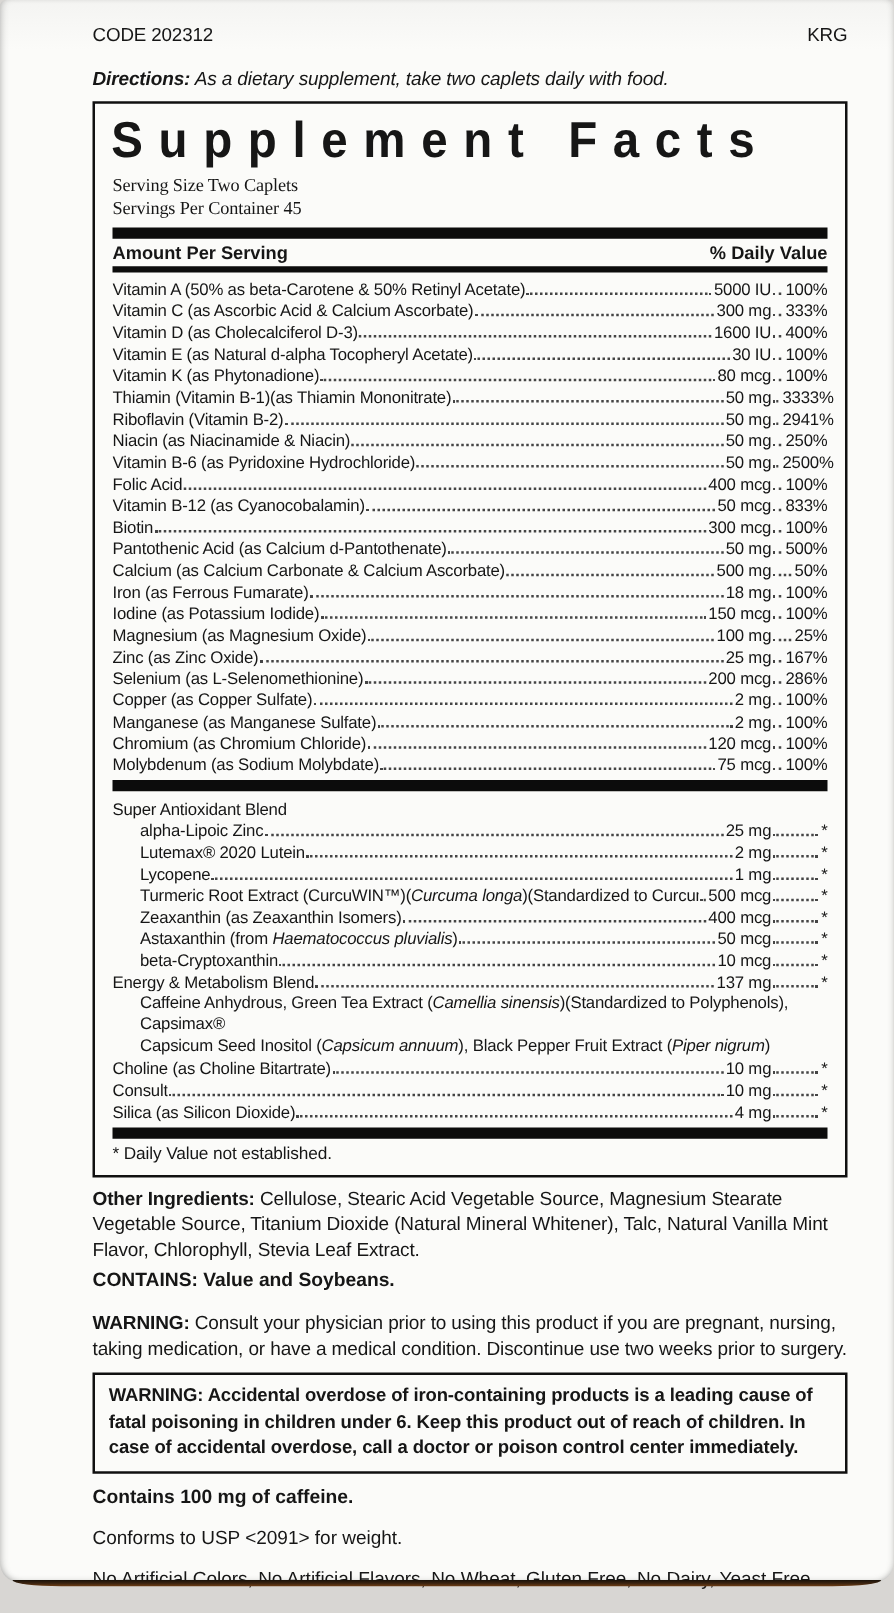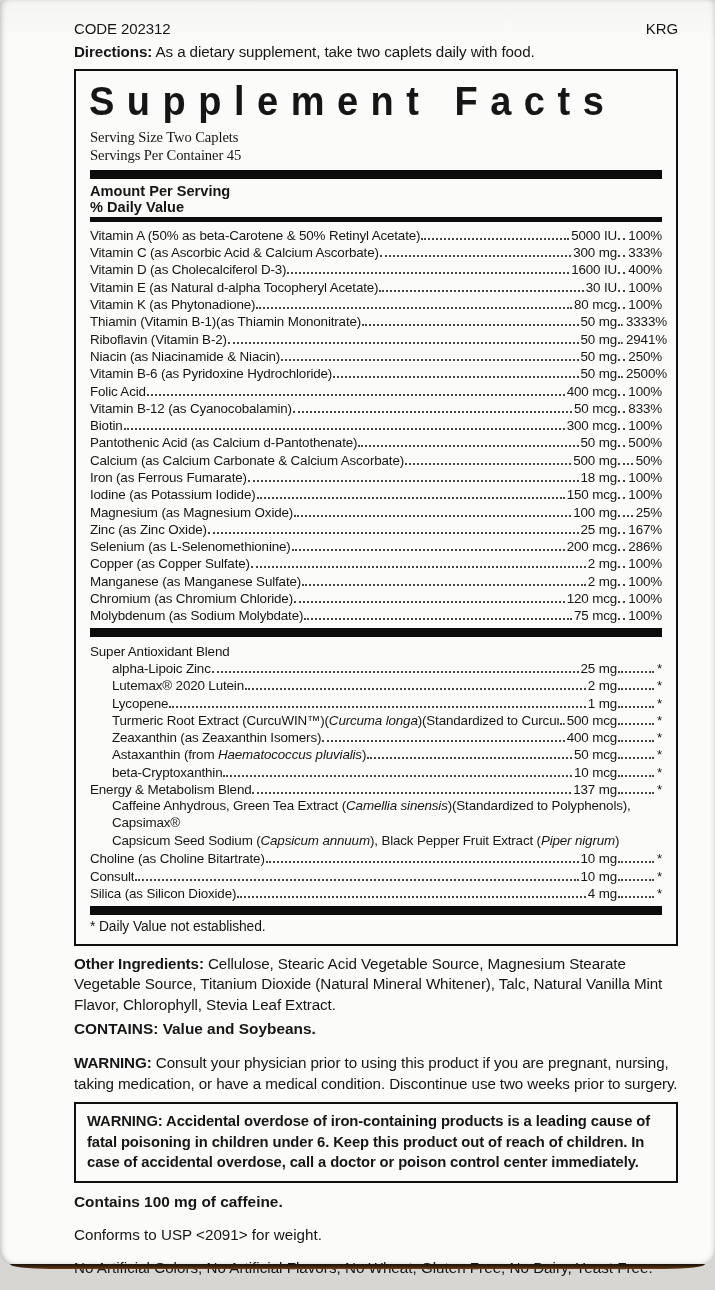--- a/index.html
+++ b/index.html
@@ -17,40 +17,40 @@
     box-shadow:inset 4px 0 7px -4px rgba(0,0,0,.3), inset -3px 0 6px -3px rgba(0,0,0,.18), inset 0 -4px 6px -4px rgba(0,0,0,.25);
     padding-left:36px;
   }
   .bottle-edge{
     position:absolute;left:10px;right:10px;bottom:21px;height:5px;
     background:linear-gradient(180deg,#191209,#3e2510 55%,#6e3d14);
     border-radius:0 0 70px 70px / 0 0 9px 9px;
   }
   .content{padding:20px 37px 0 38px;}
   .toprow{display:flex;justify-content:space-between;font-size:15px;letter-spacing:-0.1px;}
-  .directions{font-size:15.2px;margin-top:6px;letter-spacing:-0.1px;}
+  .directions{font-size:15.2px;margin-top:18px;letter-spacing:-0.1px;font-style:italic;}
   b{font-weight:bold;}
   i{font-style:italic;text-align:right;}
 
   .sf-box{
     margin-top:9px;
     border:2.5px solid #101010;
     padding:6px 14px 8px 14px;
     background:transparent;
   }
   .sf-title{
     font-size:38px;font-weight:bold;letter-spacing:12.5px;
     white-space:nowrap;line-height:1.12;margin:2px 0 6px -1px;
     transform:scaleY(1.06);transform-origin:left top;
   }
   .serving{font-size:14.6px;line-height:18.5px;letter-spacing:-0.1px;font-family:Liberation Serif, serif;}
   .bar{background:#0c0c0c;}
   .bar.thick{height:9px;margin:5px 0 4px;}
   .bar.thin{height:5px;margin:2px 0 4px;}
-  .colhead{display:flex;justify-content:space-between;font-weight:bold;font-size:14.6px;margin:3px 0 1px;flex-direction:column;}
+  .colhead{display:flex;justify-content:space-between;font-weight:bold;font-size:14.6px;margin:3px 0 1px;}
 
   .sf-row{display:flex;align-items:flex-end;height:17.3px;font-size:13.4px;letter-spacing:-0.15px;}
   .zoneL{display:flex;align-items:flex-end;flex:0 0 527px;min-width:0;}
   .sf-name{white-space:nowrap;flex:0 1 auto;min-width:0;overflow:hidden;}
   .sf-name.ind{padding-left:22px;}
   .dots{flex:1 1 auto;min-width:5px;border-bottom:2px dotted #454545;margin:0 2px 3px 1px;}
   .sf-amt{white-space:nowrap;}
   .sf-dv{white-space:nowrap;margin-left:1px;}
   .textblock{font-size:13.4px;letter-spacing:-0.15px;padding-left:22px;line-height:17.3px;}
   .footnote{font-size:13.8px;margin:4px 0 2px;letter-spacing:-0.1px;}
@@ -370,21 +370,21 @@
             <div class="zoneL">
               <span class="sf-name b"><span>Energy &amp; Metabolism Blend</span></span>
               <span class="dots"></span>
               <span class="sf-amt">137 mg</span>
             </div>
             <span class="dots"></span>
             <span class="sf-dv">*</span>
           </div>
           <div class="textblock">
             <div class="tline"><span>Caffeine Anhydrous, Green Tea Extract (</span><i>Camellia sinensis</i><span>)(Standardized to Polyphenols), Capsimax®</span></div>
-            <div class="tline"><span>Capsicum Seed Sodium (</span><i>Capsicum annuum</i><span>), Black Pepper Fruit Extract (</span><i>Piper nigrum</i><span>)</span></div>
+            <div class="tline"><span>Capsicum Seed Inositol (</span><i>Capsicum annuum</i><span>), Black Pepper Fruit Extract (</span><i>Piper nigrum</i><span>)</span></div>
           </div>
           <div class="sf-row">
             <div class="zoneL">
               <span class="sf-name"><span>Choline (as Choline Bitartrate)</span></span>
               <span class="dots"></span>
               <span class="sf-amt">10 mg</span>
             </div>
             <span class="dots"></span>
             <span class="sf-dv">*</span>
           </div>

